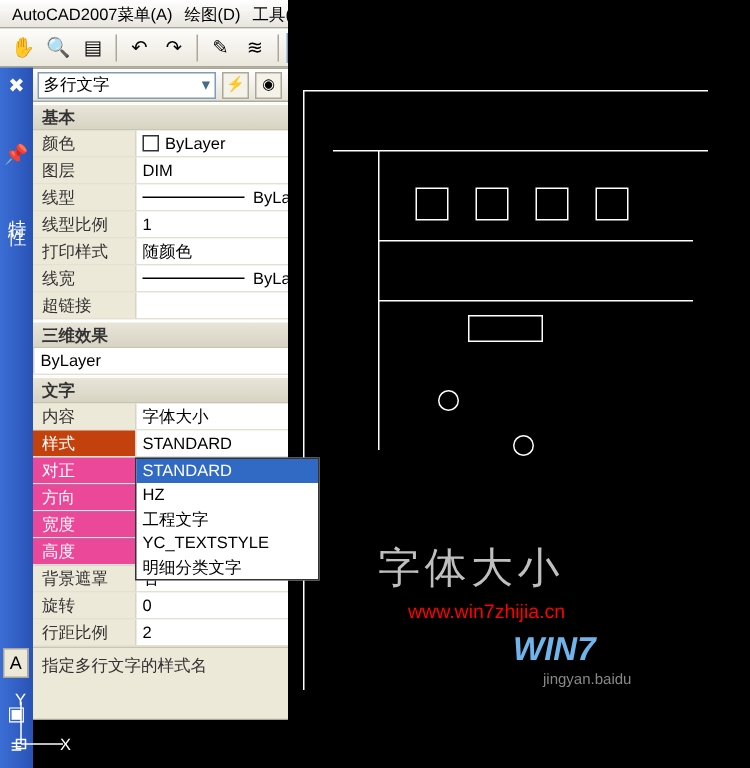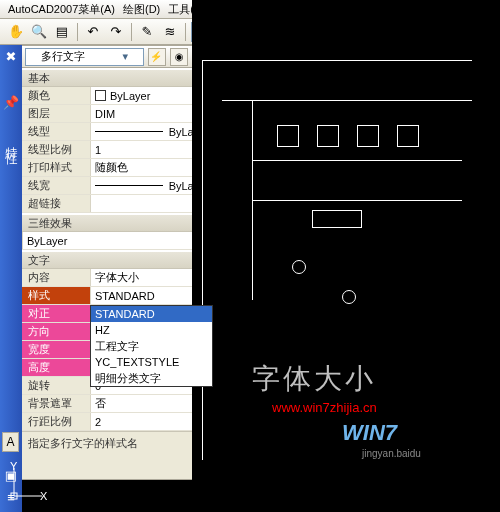--- a/index.html
+++ b/index.html
@@ -9,24 +9,24 @@
 .toolbar{height:26px;background:linear-gradient(#fdfdfb,#eae7dc);border-bottom:1px solid #aca899;display:flex;align-items:center;padding:0 6px;gap:3px}
 .tb-btn{width:20px;height:20px;border:1px solid transparent;display:flex;align-items:center;justify-content:center;font-size:13px}
 .sep{width:1px;height:18px;background:#aca899;margin:0 2px}
 .combo{height:20px;border:1px solid #7f9db9;background:#fff;display:flex;align-items:center;padding:0 2px;font-size:11px}
 .combo .dd{width:14px;text-align:center;color:#4a6a8a}
 .sidestrip{position:absolute;left:0;top:45px;width:22px;height:467px;background:linear-gradient(90deg,#3b6ed5,#2952b5);display:flex;flex-direction:column;align-items:center;padding-top:4px;gap:6px;color:#fff}
 .sidestrip .ico{width:16px;height:16px;font-size:13px;text-align:center;line-height:16px}
 .vlabel{writing-mode:vertical-rl;color:#fff;font-size:12px;letter-spacing:6px;margin-top:20px}
 .proppanel{position:absolute;left:22px;top:45px;width:192px;background:#ece9d8;border:1px solid #aca899;border-left:none}
 .pp-head{height:22px;background:linear-gradient(#fff,#e6e2d5);border-bottom:1px solid #aca899;display:flex;align-items:center;padding:0 3px;gap:4px}
-.pp-head .sel{flex:1;height:18px;border:1px solid #7f9db9;background:#fff;padding:0 15px;display:flex;align-items:center;justify-content:space-between}
+.pp-head .sel{flex:1;height:18px;border:1px solid #7f9db9;background:#fff;padding:0 3px;display:flex;align-items:center;justify-content:space-between}
 .ibtn{width:18px;height:18px;border:1px solid #aca899;background:#f5f2e9;text-align:center;line-height:16px;font-size:10px}
 .grp{border-top:1px solid #fff}
-.grp-h{height:18px;background:linear-gradient(#e8e5d9,#d8d4c4);padding:0 6px;display:flex;align-items:center;font-weight:normal;color:#333;border-bottom:1px solid #c9c5b5;border-top:1px solid #fff}
+.grp-h{height:18px;background:linear-gradient(#e8e5d9,#d8d4c4);padding:0 6px;display:flex;align-items:center;font-weight:bold;color:#333;border-bottom:1px solid #c9c5b5;border-top:1px solid #fff}
 .row{display:flex;height:18px;border-bottom:1px solid #e4e1d4}
 .row .lbl{width:68px;padding:0 6px;display:flex;align-items:center;background:#ece9d8;color:#333}
 .row .val{flex:1;padding:0 4px;display:flex;align-items:center;background:#fff;border-left:1px solid #d8d4c4;position:relative}
 .row.selA .lbl{background:#c2410c;color:#fff}
 .row.selA .val{background:#fff}
 .row.selB{background:#316ac5}
 .row.selB .lbl{background:#ec4899;color:#fff}
 .row.selB .val{background:#316ac5;color:#fff;border-left:1px solid #316ac5}
 .swatch{width:11px;height:11px;border:1px solid #333;margin-right:4px;background:#fff}
 .linesample{flex:1;height:0;border-top:1px solid #000;margin-right:6px}
@@ -183,26 +183,26 @@
       </div>
     <div class="row selB">
         <div class="lbl">宽度</div>
         <div class="val"></div>
       </div>
     <div class="row selB">
         <div class="lbl">高度</div>
         <div class="val"></div>
       </div>
     <div class="row">
+        <div class="lbl">背景遮罩</div>
+        <div class="val">否</div>
+      </div>
+    <div class="row">
         <div class="lbl">旋转</div>
         <div class="val">0</div>
-      </div>
-    <div class="row">
-        <div class="lbl">背景遮罩</div>
-        <div class="val">否</div>
       </div>
     <div class="row">
         <div class="lbl">行距比例</div>
         <div class="val">2</div>
       </div>
   </div>
 
   <div class="hint">指定多行文字的样式名</div>
 </div>
 

